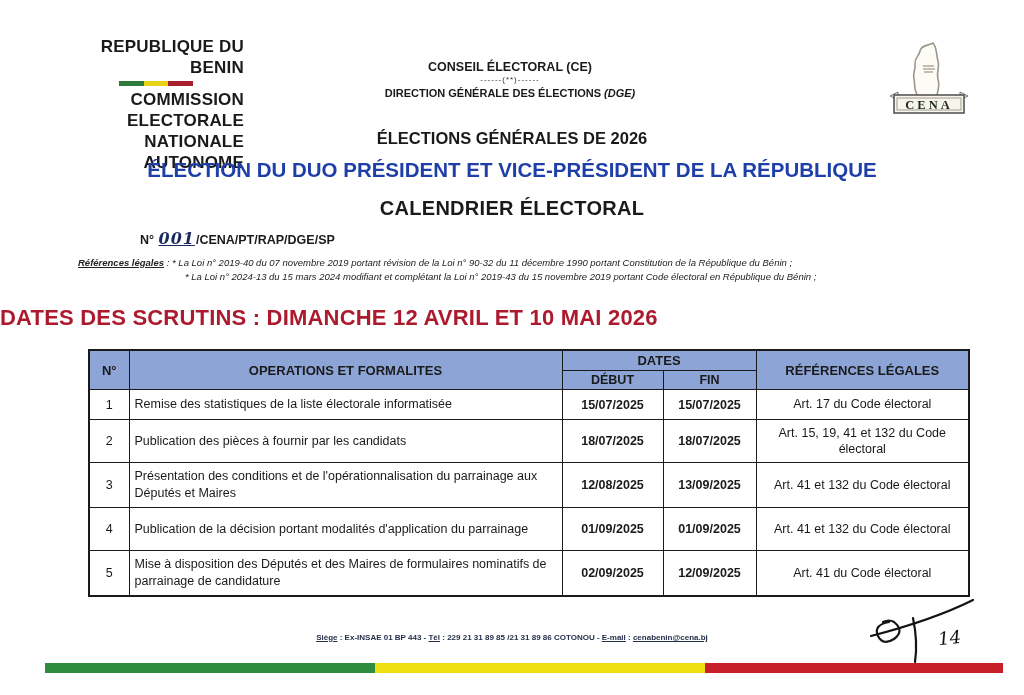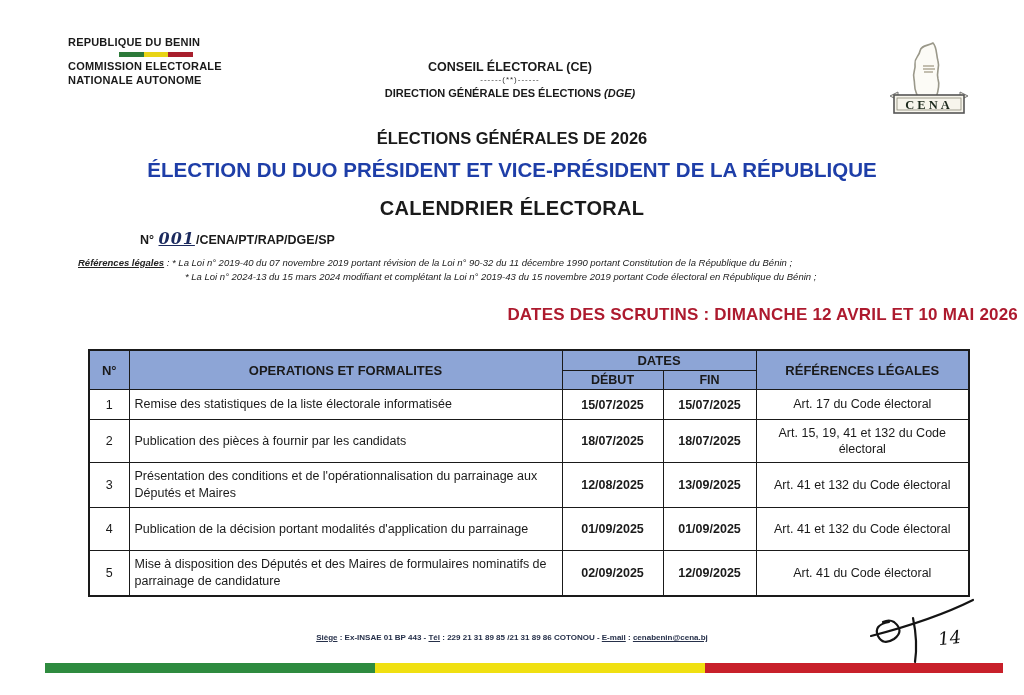--- a/index.html
+++ b/index.html
@@ -10,21 +10,21 @@
   }
   *{margin:0;padding:0;box-sizing:border-box;}
   html,body{width:1024px;height:695px;}
   body{
     font-family:"Liberation Sans",sans-serif;color:var(--ink);
     background:linear-gradient(90deg,#f4f2f3 0,#ffffff 14px),#ffffff;
     position:relative;overflow:hidden;
   }
   .page{position:absolute;inset:0;background:#fff;}
   
-  .hdr-left{position:absolute;left:68px;top:36px;width:176px;text-align:left;font-weight:bold;font-size:11px;line-height:1.25;letter-spacing:.2px;}
+  .hdr-left{position:absolute;left:68px;top:36px;width:176px;text-align:right;font-weight:bold;font-size:17px;line-height:1.25;letter-spacing:.2px;}
   .mini-flag{width:74px;height:5px;margin:2px auto 3px auto;display:flex;}
   .mini-flag .g{flex:1;background:var(--flag_green);}
   .mini-flag .y{flex:1;background:var(--flag_yellow);}
   .mini-flag .r{flex:1;background:var(--flag_red);}
   .hdr-center{position:absolute;left:310px;top:60px;width:400px;text-align:center;}
   .hdr-center .ce{font-weight:bold;font-size:12.5px;}
   .hdr-center .sep{font-size:8px;letter-spacing:1px;color:#333;margin-top:1px;}
   .hdr-center .dge{font-weight:bold;font-size:11px;margin-top:3px;}
   .hdr-center .dge .it{font-style:italic;}
   
@@ -34,21 +34,21 @@
   .t2{position:absolute;left:0;right:0;top:158px;text-align:center;font-weight:bold;font-size:20.5px;color:var(--title_blue);}
   .t3{position:absolute;left:0;right:0;top:197px;text-align:center;font-weight:bold;font-size:20px;letter-spacing:.3px;}
   
   .numline{position:absolute;left:100px;top:229px;font-weight:bold;font-size:12.5px;padding-left:40px;}
   .numline .hand{font-family:"DejaVu Serif",serif;font-style:italic;font-weight:bold;font-size:16px;color:#1b2a5e;text-decoration:underline;letter-spacing:1px;padding:0 1px;}
   
   .legal{position:absolute;left:78px;top:256px;width:880px;font-style:italic;font-size:9.5px;line-height:1.45;color:#222;}
   .legal .lbl{font-weight:bold;text-decoration:underline;}
   .legal .indent{padding-left:107px;}
   
-  .redtitle{position:absolute;left:0;right:6px;top:305px;text-align:right;font-weight:bold;font-size:17px;color:var(--title_red);letter-spacing:.2px;}
+  .redtitle{position:absolute;left:0;right:12px;top:305px;text-align:left;font-weight:bold;font-size:22px;color:var(--title_red);letter-spacing:.2px;}
   
   table.cal{position:absolute;left:88px;top:349px;width:880px;border-collapse:collapse;table-layout:fixed;background:#fff;}
   table.cal col.c-num{width:40px;} table.cal col.c-op{width:433px;}
   table.cal col.c-deb{width:101px;} table.cal col.c-fin{width:93px;} table.cal col.c-ref{width:213px;}
   table.cal th,table.cal td{border:1px solid #1a1a1a;padding:2px 5px;}
   table.cal{border:2px solid #1a1a1a;}
   table.cal thead th{background:var(--table_header_bg);font-weight:bold;text-align:center;}
   th.h-main{font-size:13px;} th.h-sub{font-size:12.5px;height:16px;}
   th.h-dates{height:20px;font-size:13px;}
   td.cell-num{text-align:center;font-size:12.5px;}

